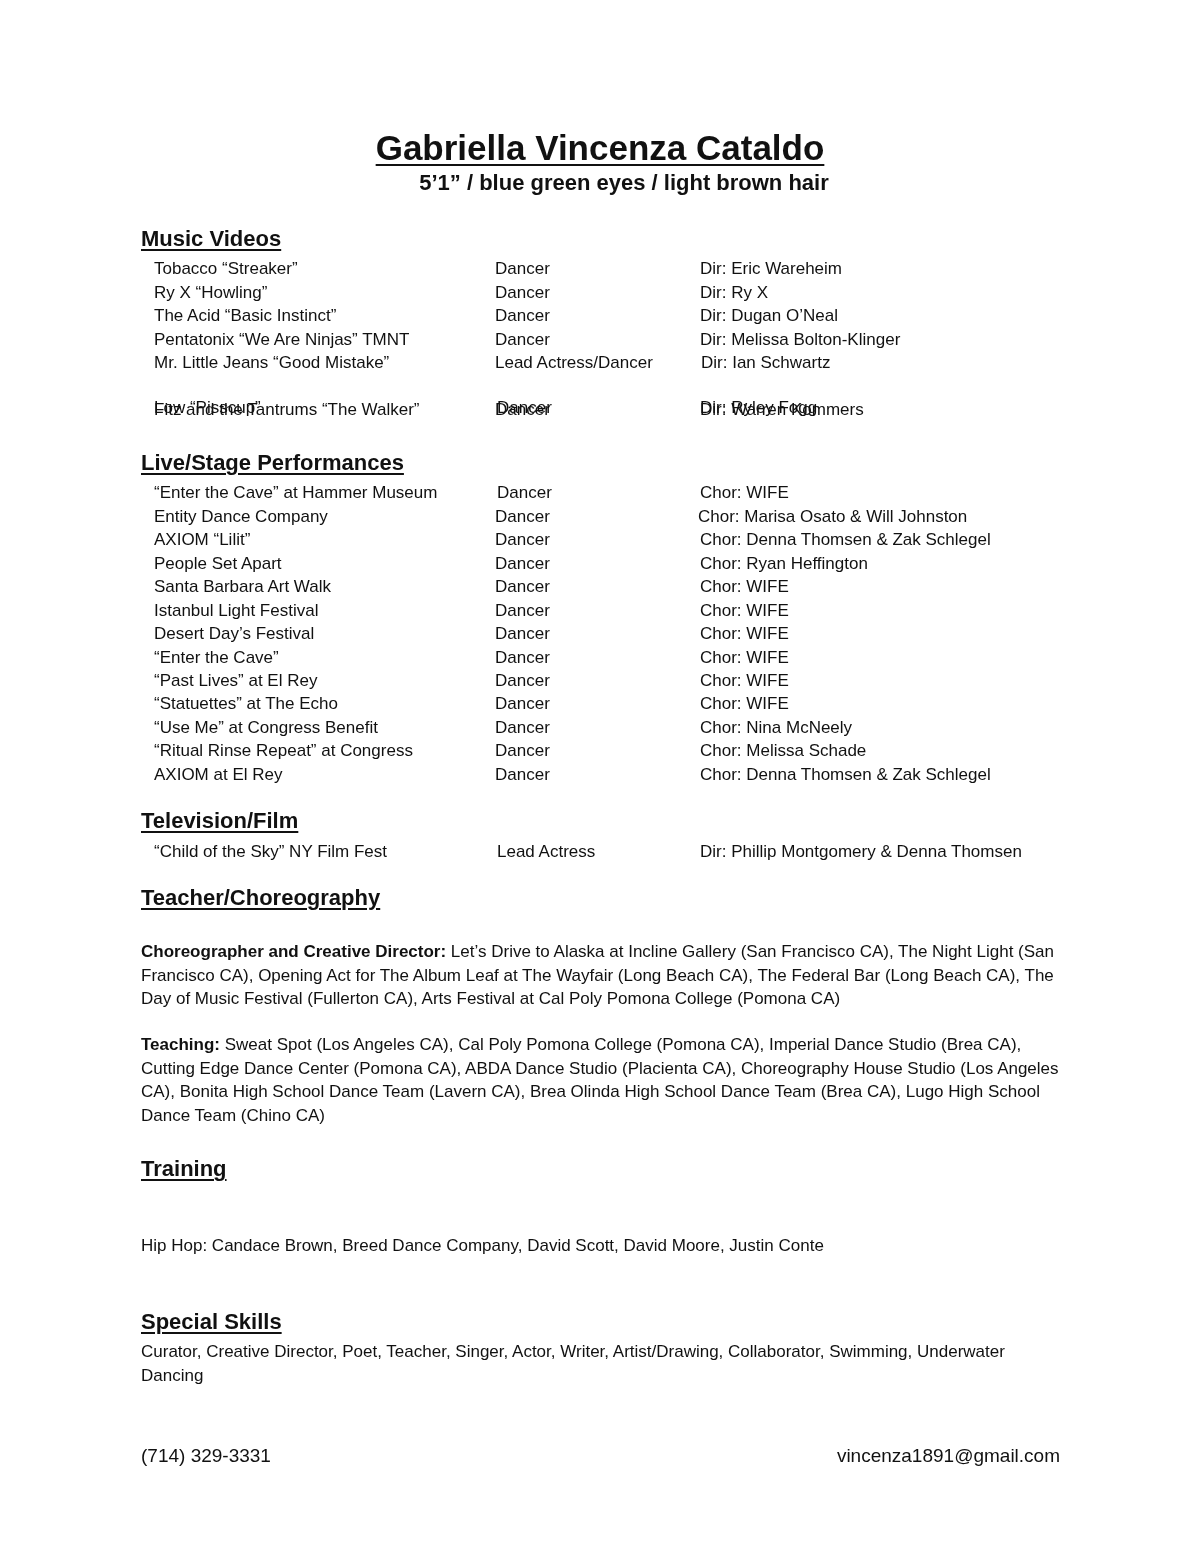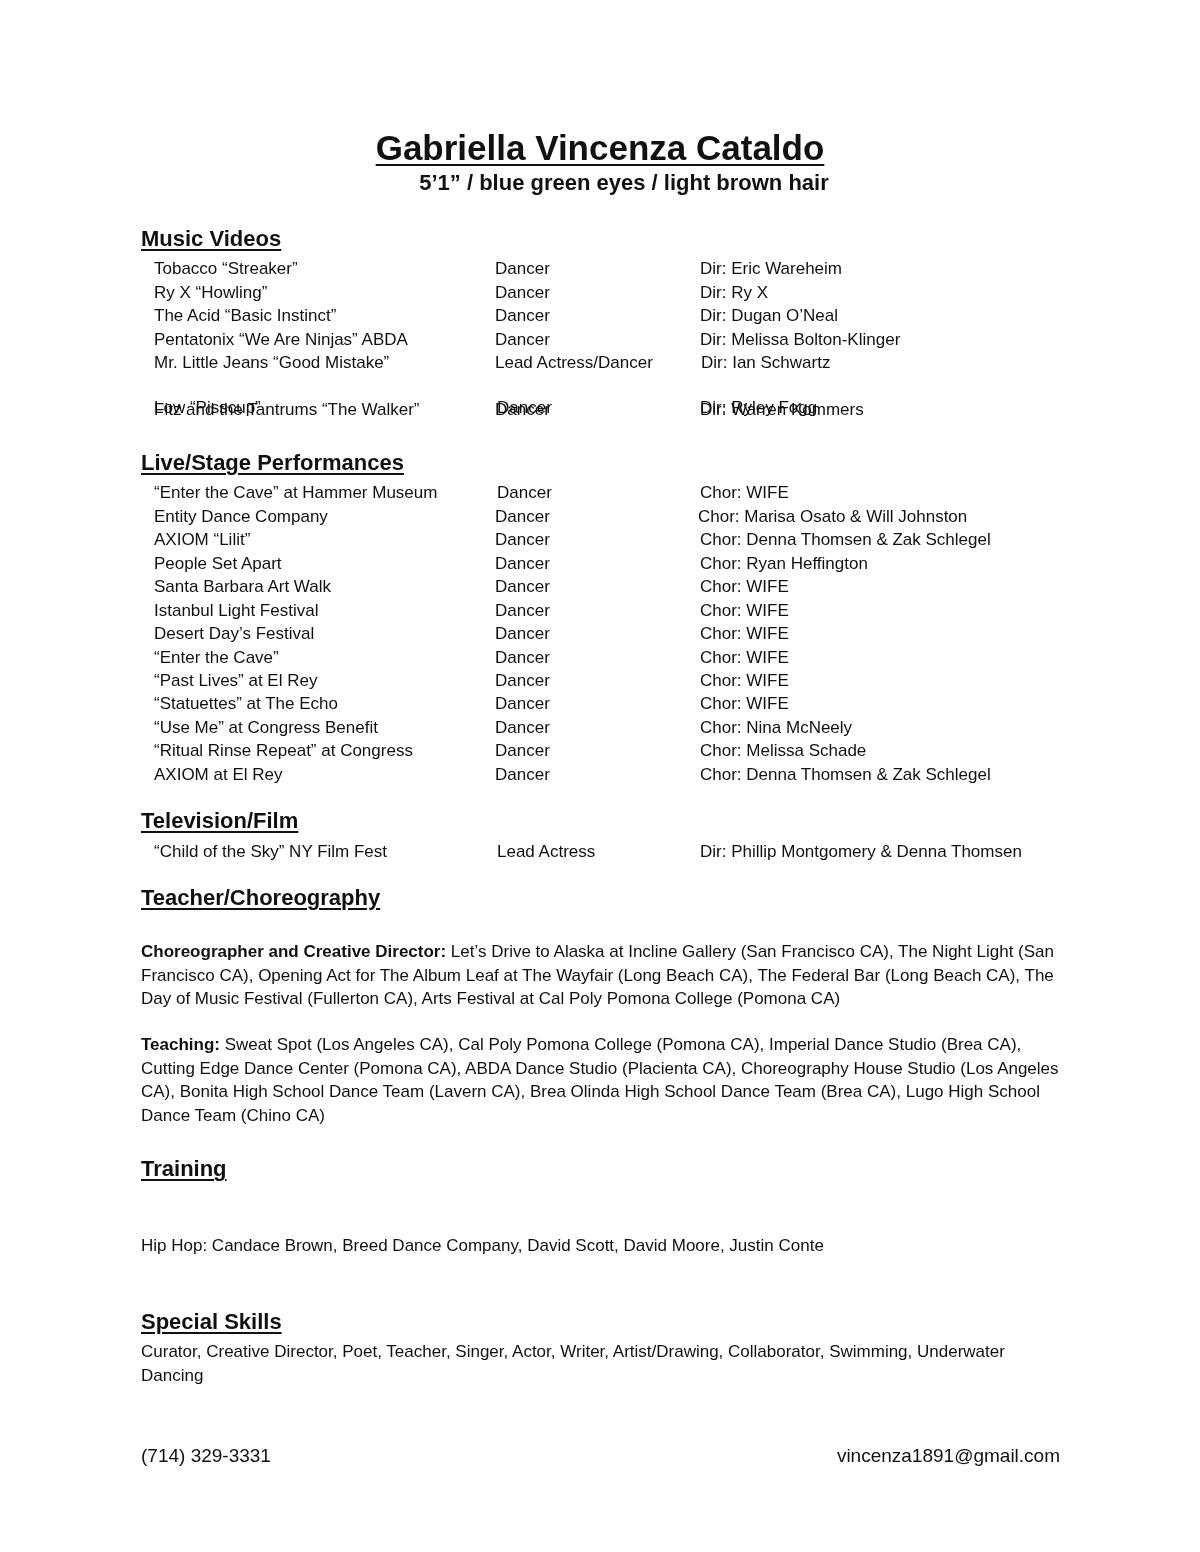--- a/index.html
+++ b/index.html
@@ -41,21 +41,21 @@
         <span class="c1">Ry X “Howling”</span>
         <span class="c2">Dancer</span>
         <span class="c3">Dir: Ry X</span>
       </div>
     <div class="row" style="top:304px">
         <span class="c1">The Acid “Basic Instinct”</span>
         <span class="c2">Dancer</span>
         <span class="c3">Dir: Dugan O’Neal</span>
       </div>
     <div class="row" style="top:328px">
-        <span class="c1">Pentatonix “We Are Ninjas” ABDA</span>
+        <span class="c1">Pentatonix “We Are Ninjas” TMNT</span>
         <span class="c2">Dancer</span>
         <span class="c3">Dir: Melissa Bolton-Klinger</span>
       </div>
     <div class="row" style="top:351px">
         <span class="c1">Mr. Little Jeans “Good Mistake”</span>
         <span class="c2">Lead Actress/Dancer</span>
         <span class="c3" style="left:701px">Dir: Ian Schwartz</span>
       </div>
     <div class="row" style="top:396px">
         <span class="c1">Low “Pisscup”</span>

